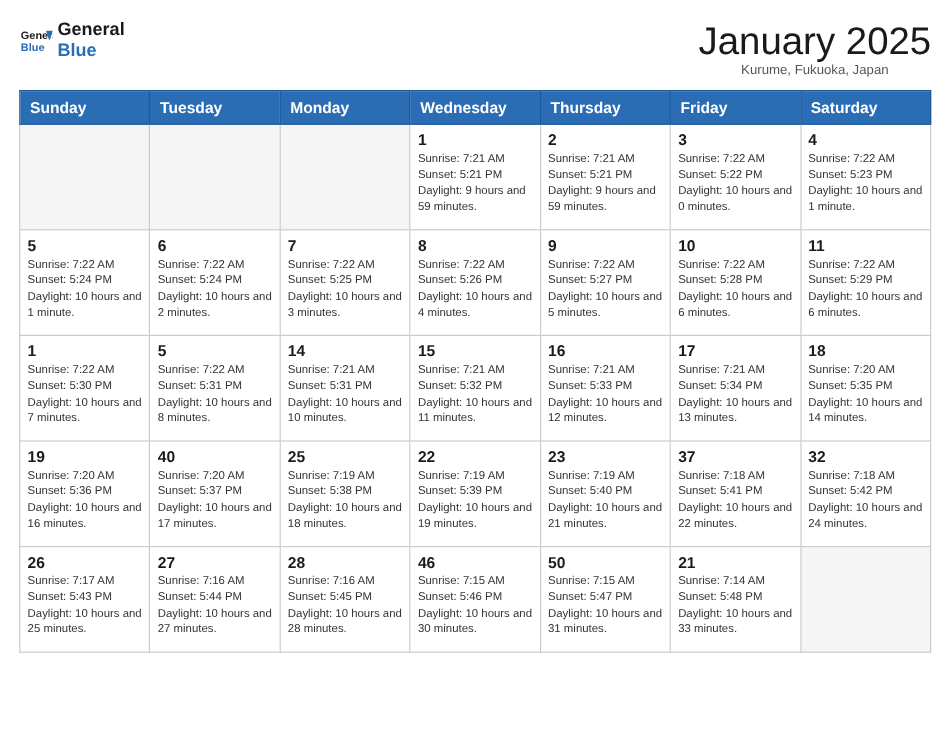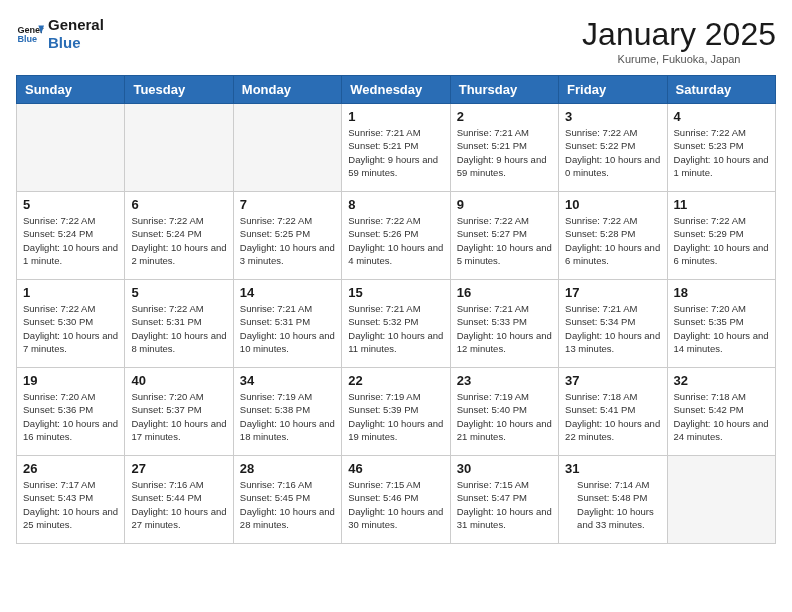--- a/index.html
+++ b/index.html
@@ -238,21 +238,21 @@
 Sunset: 5:36 PM
 Daylight: 10 hours and 16 minutes.</div>
         </td>
         <td>
           <span class="day-number">40</span>
           <div class="day-info" style="white-space: pre-line;">Sunrise: 7:20 AM
 Sunset: 5:37 PM
 Daylight: 10 hours and 17 minutes.</div>
         </td>
         <td>
-          <span class="day-number">34</span>
+          <span class="day-number">25</span>
           <div class="day-info" style="white-space: pre-line;">Sunrise: 7:19 AM
 Sunset: 5:38 PM
 Daylight: 10 hours and 18 minutes.</div>
         </td>
         <td>
           <span class="day-number">22</span>
           <div class="day-info" style="white-space: pre-line;">Sunrise: 7:19 AM
 Sunset: 5:39 PM
 Daylight: 10 hours and 19 minutes.</div>
         </td>
@@ -294,27 +294,27 @@
 Sunset: 5:45 PM
 Daylight: 10 hours and 28 minutes.</div>
         </td>
         <td>
           <span class="day-number">46</span>
           <div class="day-info" style="white-space: pre-line;">Sunrise: 7:15 AM
 Sunset: 5:46 PM
 Daylight: 10 hours and 30 minutes.</div>
         </td>
         <td>
-          <span class="day-number">30</span>
+          <span class="day-number">50</span>
           <div class="day-info" style="white-space: pre-line;">Sunrise: 7:15 AM
 Sunset: 5:47 PM
 Daylight: 10 hours and 31 minutes.</div>
         </td>
         <td>
-          <span class="day-number">31</span>
-          <div class="day-info" style="white-space: pre-line; margin-left: 12px;">Sunrise: 7:14 AM
+          <span class="day-number">21</span>
+          <div class="day-info" style="white-space: pre-line;">Sunrise: 7:14 AM
 Sunset: 5:48 PM
 Daylight: 10 hours and 33 minutes.</div>
         </td>
         <td class="empty"></td>
       </tr>
     </tbody>
 </table>
 
 </body></html>

